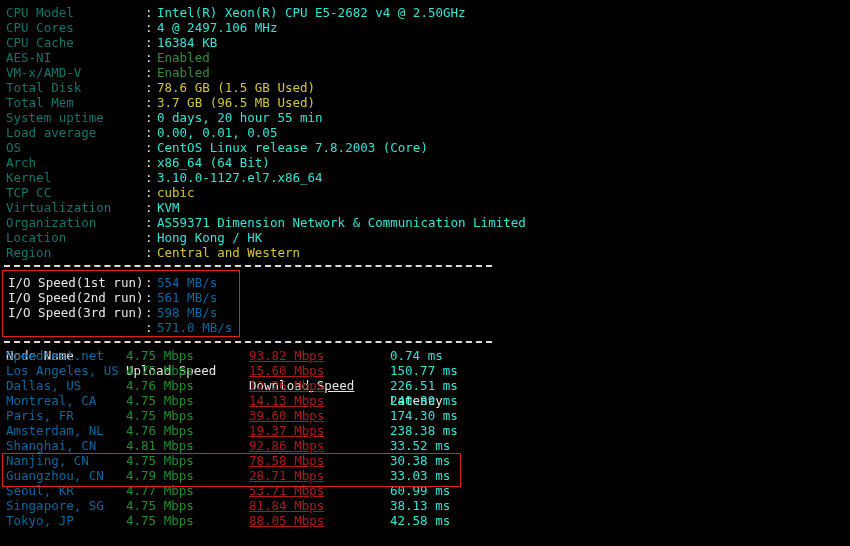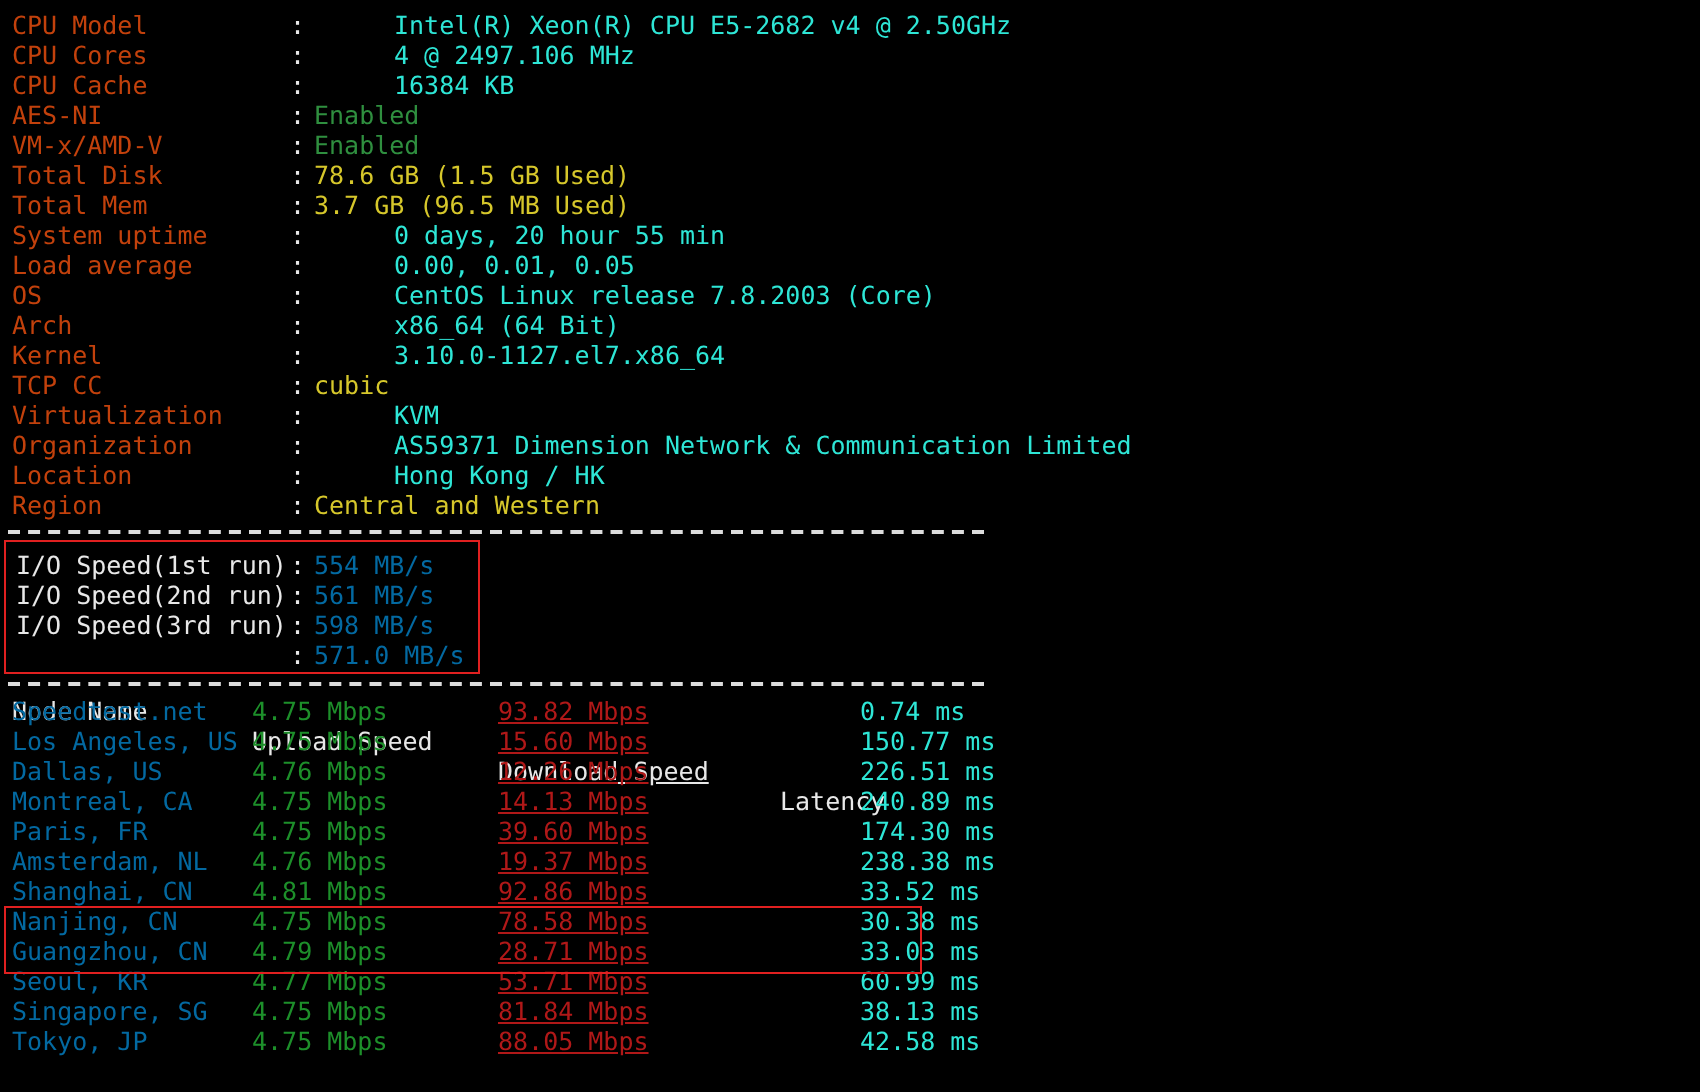--- a/index.html
+++ b/index.html
@@ -35,35 +35,35 @@
   }
   .sysrow {
     height: 15px;
     line-height: 15px;
     white-space: pre;
     position: relative;
   }
   .sysrow .lbl {
     position: absolute;
     left: 6px;
-    color: #c2410c;
+    color: #0f766e;
   }
   .sysrow .colon {
     position: absolute;
     left: 145px;
     color: #e8e8e8;
   }
   .sysrow .val {
     position: absolute;
     left: 157px;
     white-space: pre;
   }
 
   
-  .c-cyan   { color: #2ee6d6; margin-left: 40px; }
+  .c-cyan   { color: #2ee6d6; }
   .c-dimgreen { color: #2f8f3f; }
   .c-yellow { color: #d6c72b; }
   .c-olive  { color: #0369a1; }
   .c-red    { color: #b01818; }
   .c-darkgreen { color: #1d8f2a; }
 
   
   .dashed {
     position: absolute;
     left: 4px;

